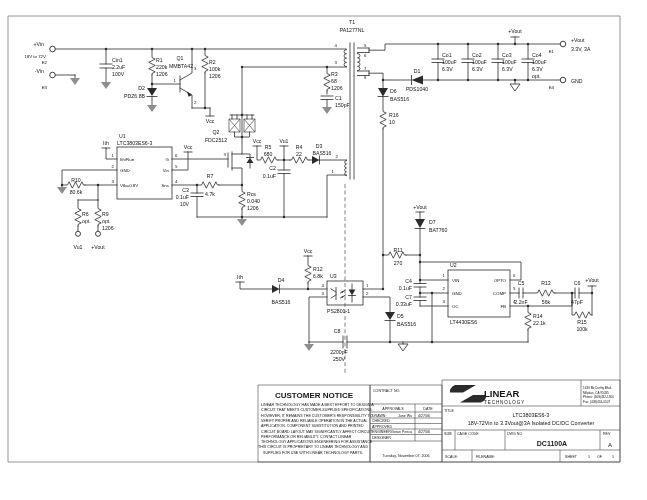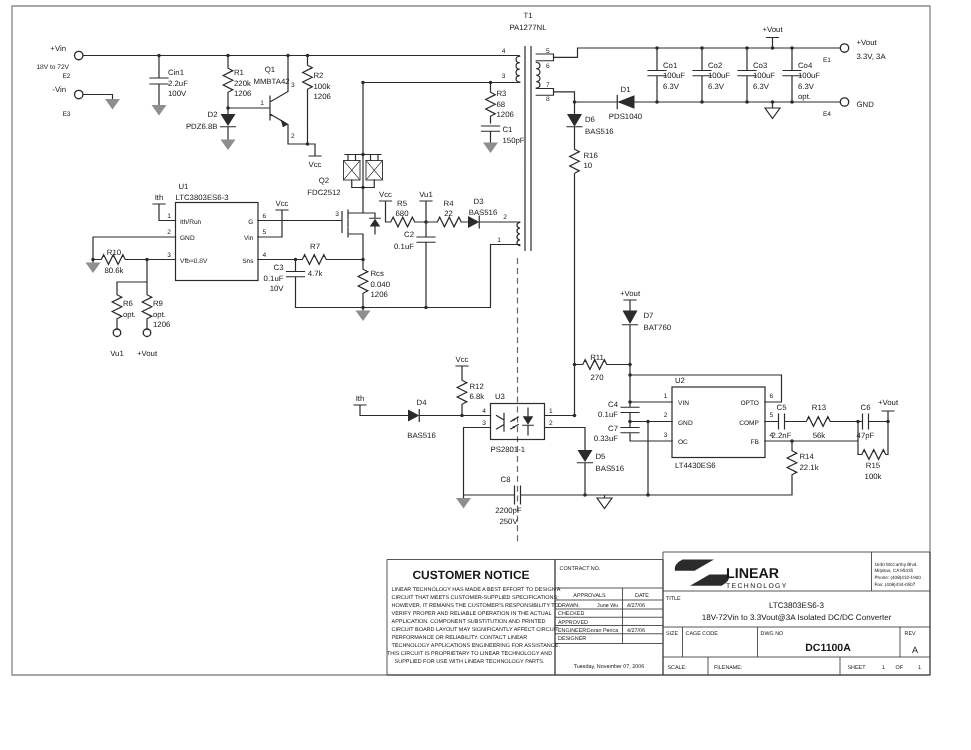--- a/index.html
+++ b/index.html
@@ -1,16 +1,16 @@
 <!DOCTYPE html>
 <html><head>
 <meta charset="utf-8">
 <style>
   html,body{margin:0;padding:0;background:#fff;}
-  .stage{position:relative;width:647px;height:469px;background:#fff;overflow:hidden;}
+  .stage{position:relative;width:647px;height:469px;background:#fff;overflow:hidden;margin-top:12px;}
   svg{position:absolute;left:0;top:0;}
   .w{stroke:#2b2b2b;stroke-width:.8;fill:none;stroke-linecap:square;}
   .f{fill:#2b2b2b;stroke:none;}
   .gf{fill:#8e8e8e;stroke:none;}
   .gh{stroke:#2b2b2b;stroke-width:.8;fill:#fff;}
   .tl{stroke:#444;stroke-width:.6;fill:none;}
   .fr{stroke:#8a8a8a;stroke-width:.9;fill:none;}
   .dash{stroke:#666;stroke-width:.8;fill:none;stroke-dasharray:4 2.6;}
   .term{stroke:#2b2b2b;stroke-width:.9;fill:#fff;}
   .dot{fill:#2b2b2b;}

